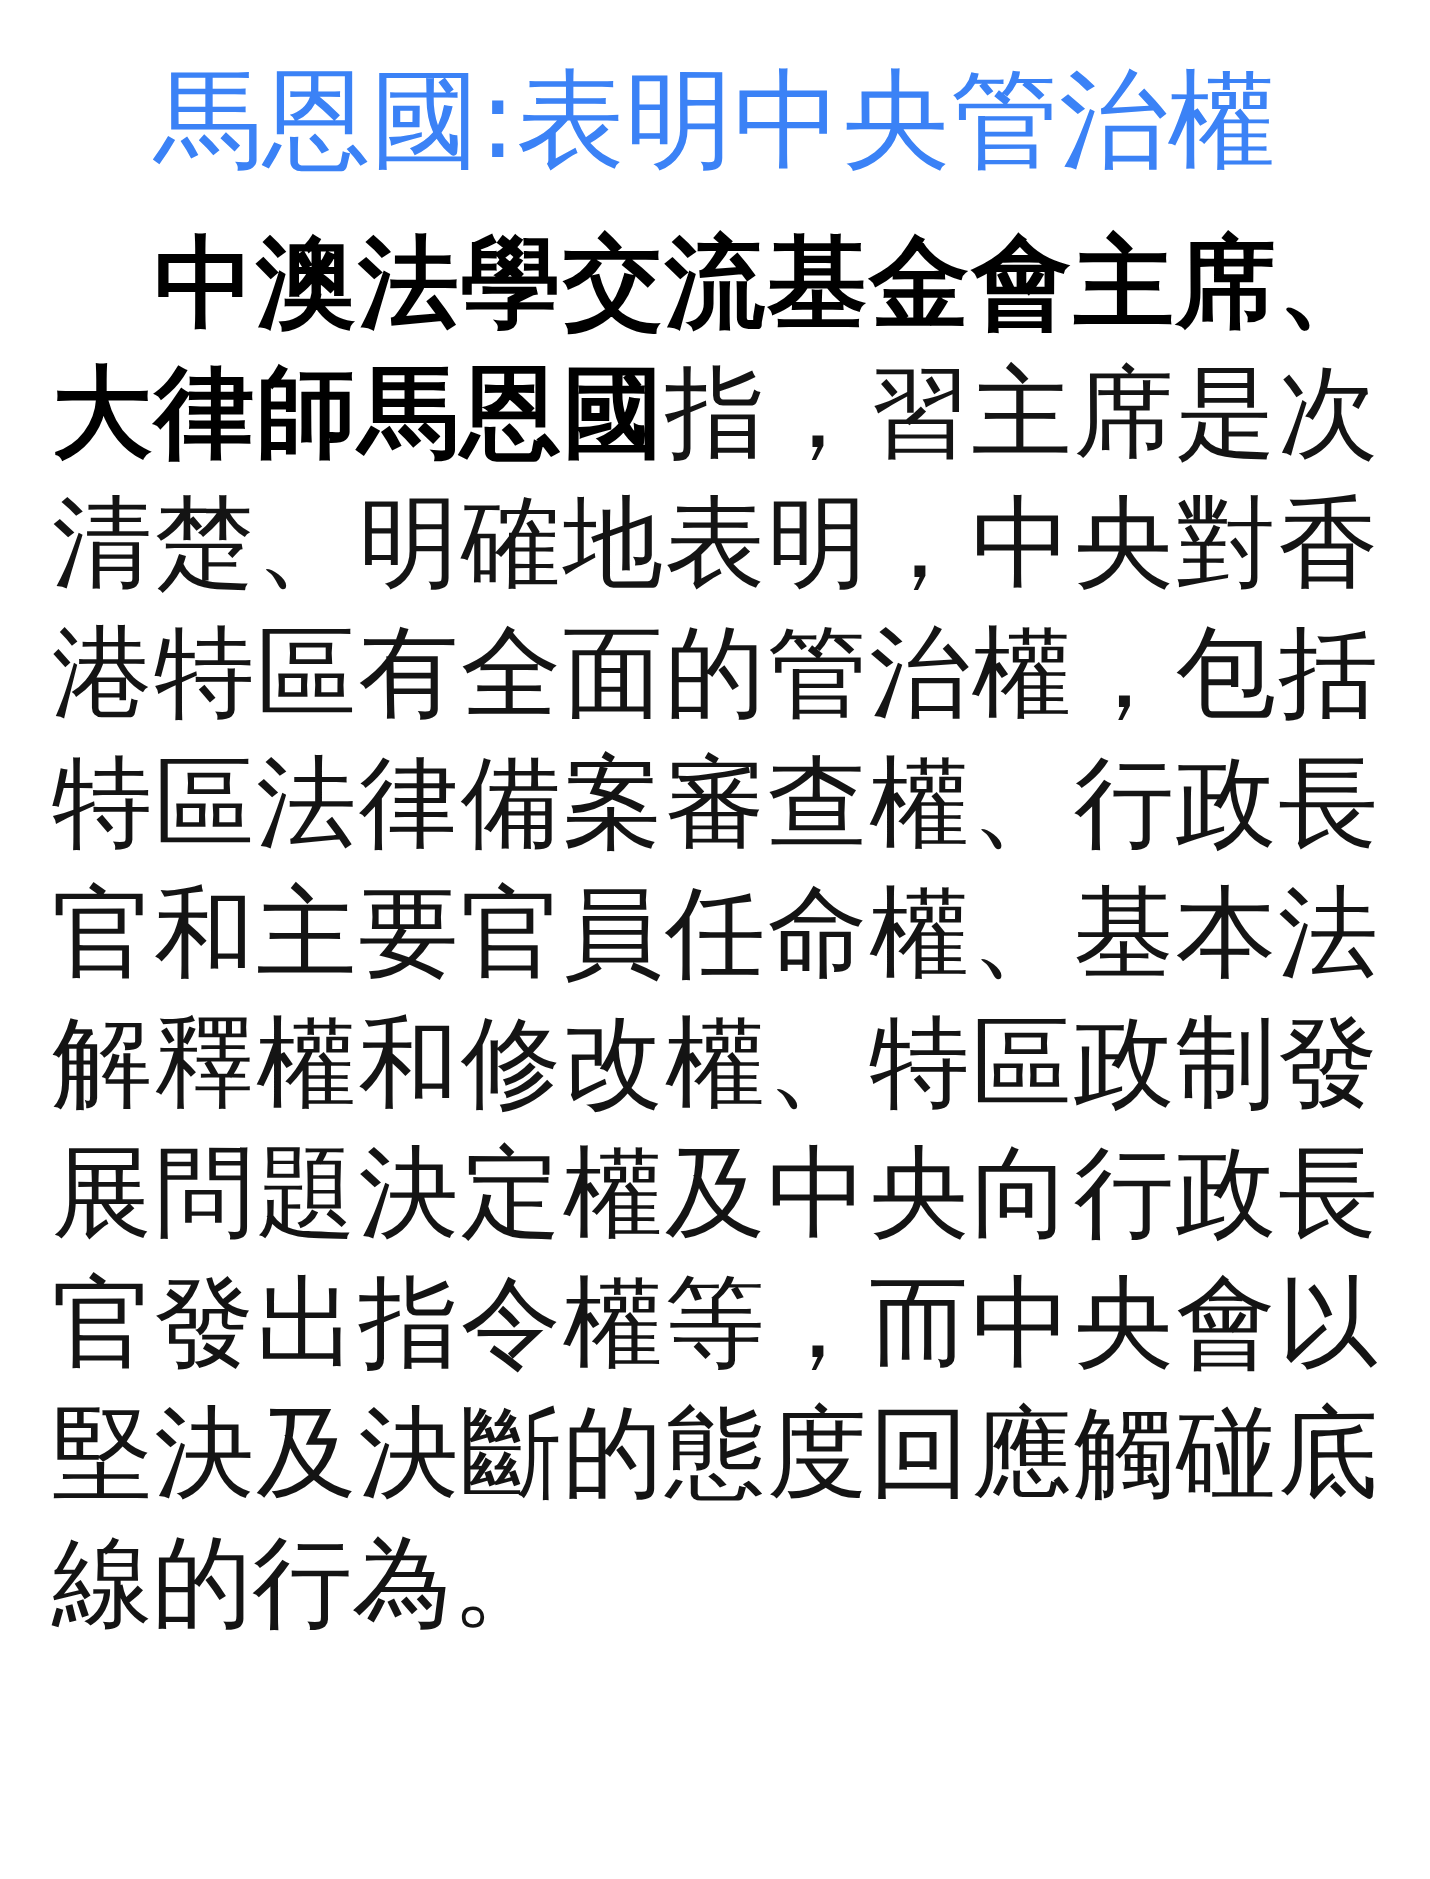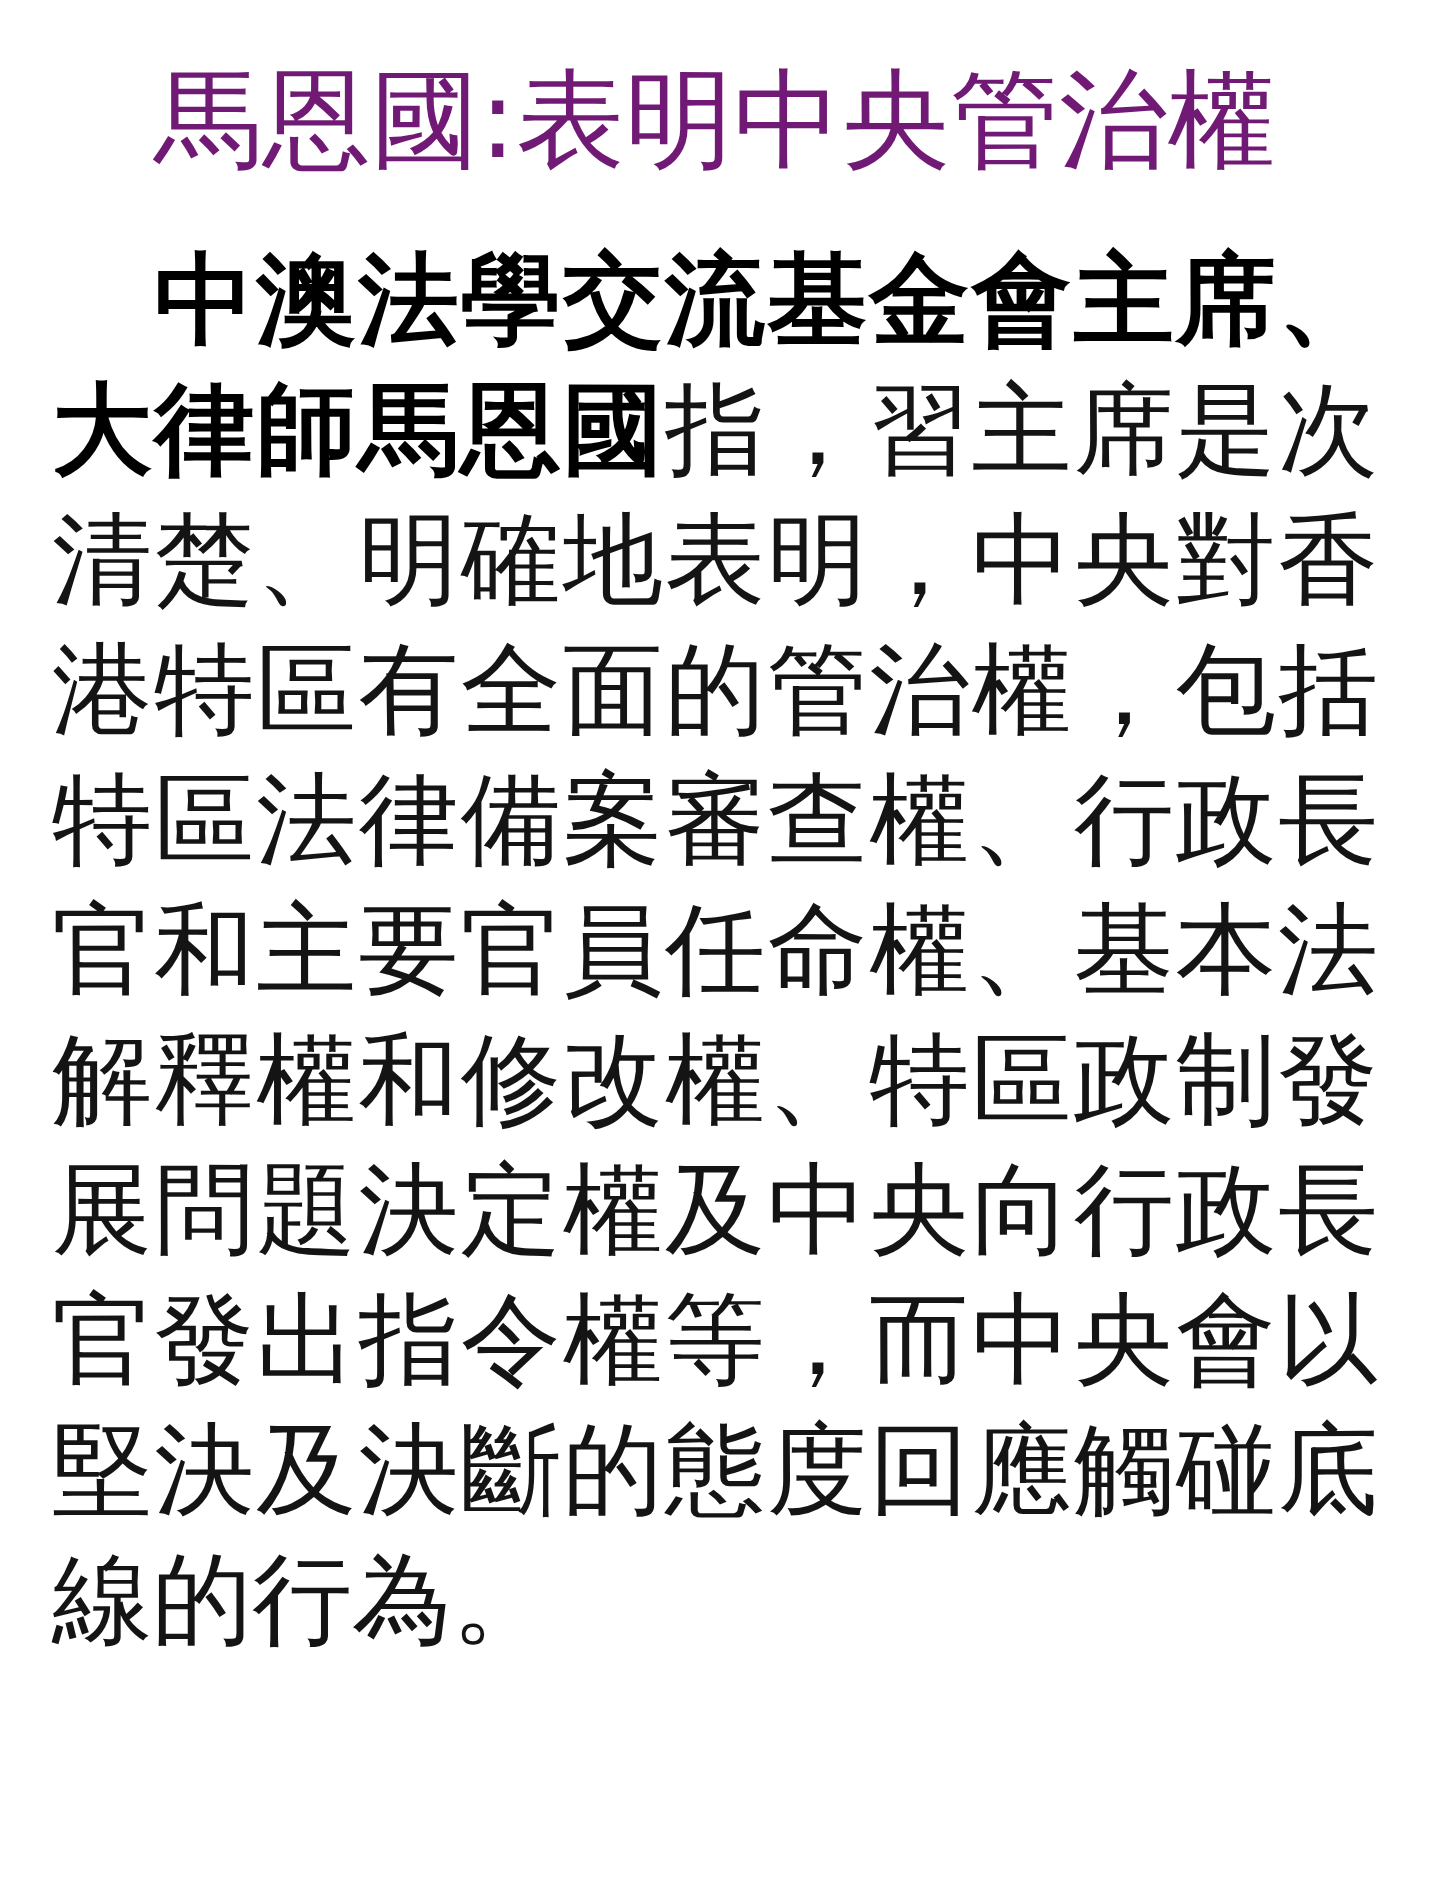--- a/index.html
+++ b/index.html
@@ -20,22 +20,22 @@
     height: 1879px;
     padding: 40px 52px 0 52px;
     background: #ffffff;
   }
   .headline {
     font-size: 108px;
     line-height: 1.22;
     font-weight: 400;
     letter-spacing: 0.5px;
     text-align: center;
-    color: #701a75;
-    margin: 14px 0 49px 0;
+    color: #3b82f6;
+    margin: 14px 0 32px 0;
     white-space: nowrap;
   }
   .article-body {
     font-size: 100px;
     line-height: 1.30;
     text-align: justify;
     text-justify: inter-character;
     color: #141414;
     letter-spacing: 0px;
     margin-top: 16px;

